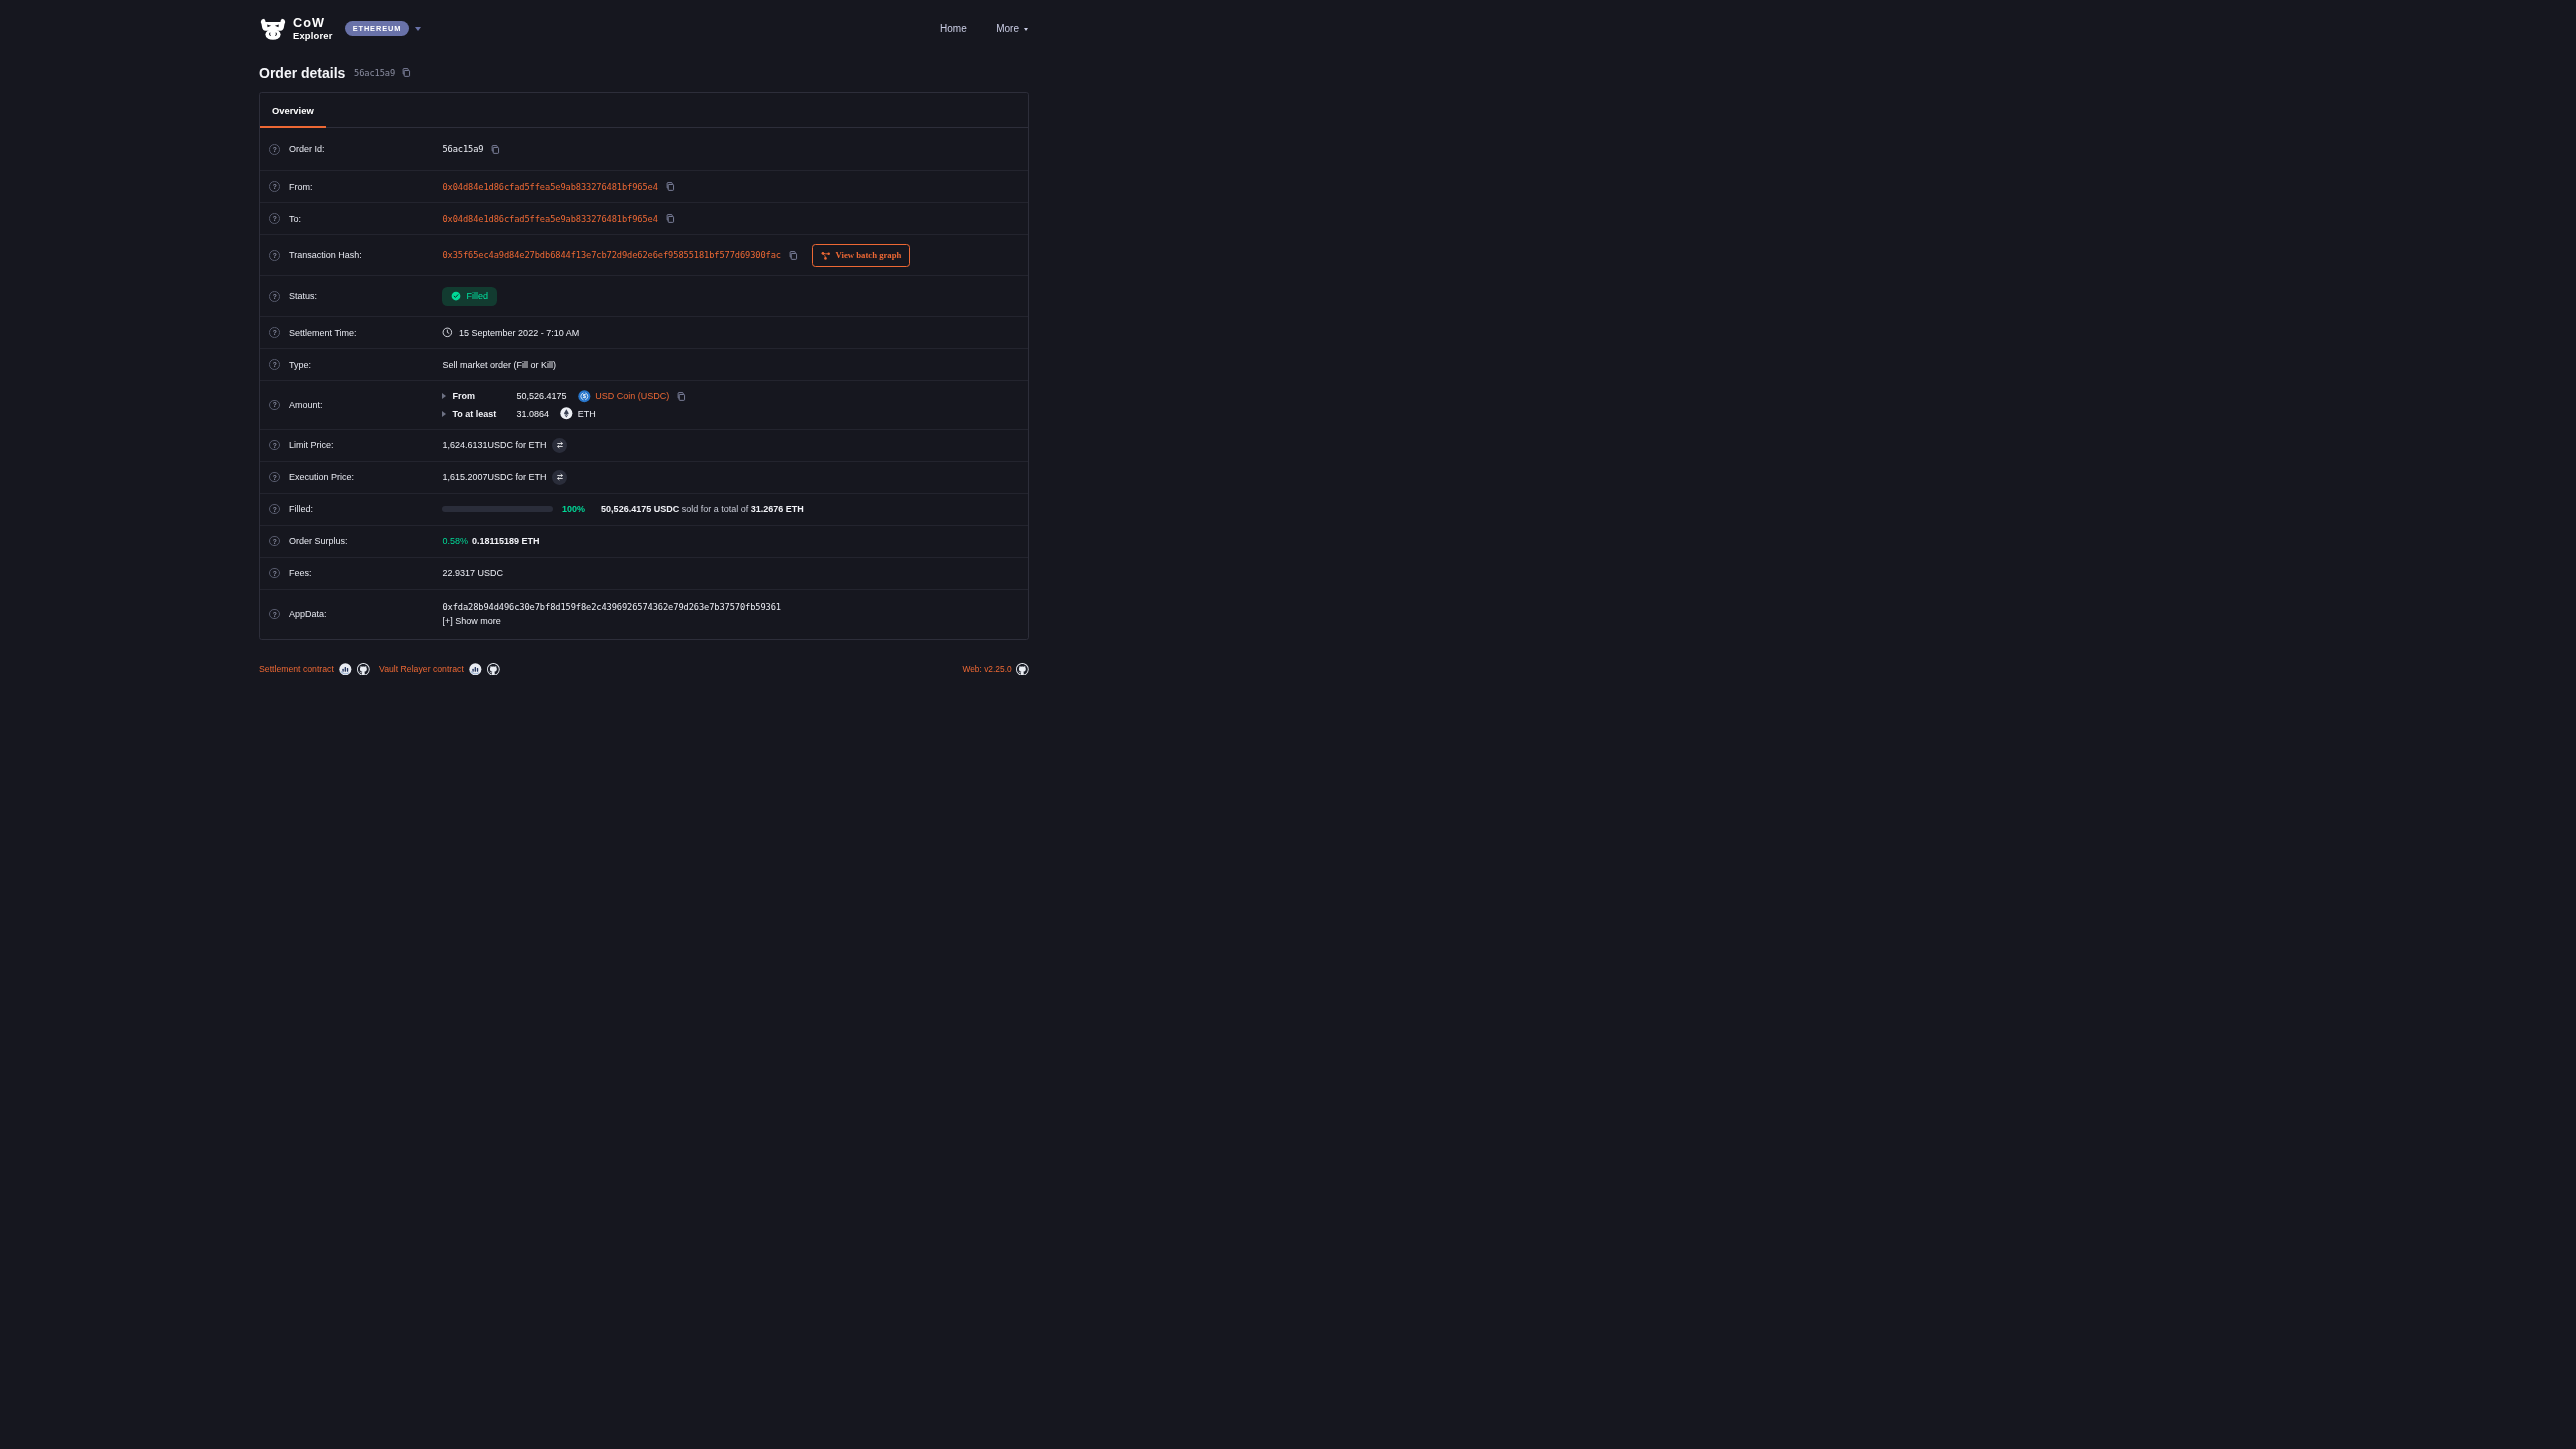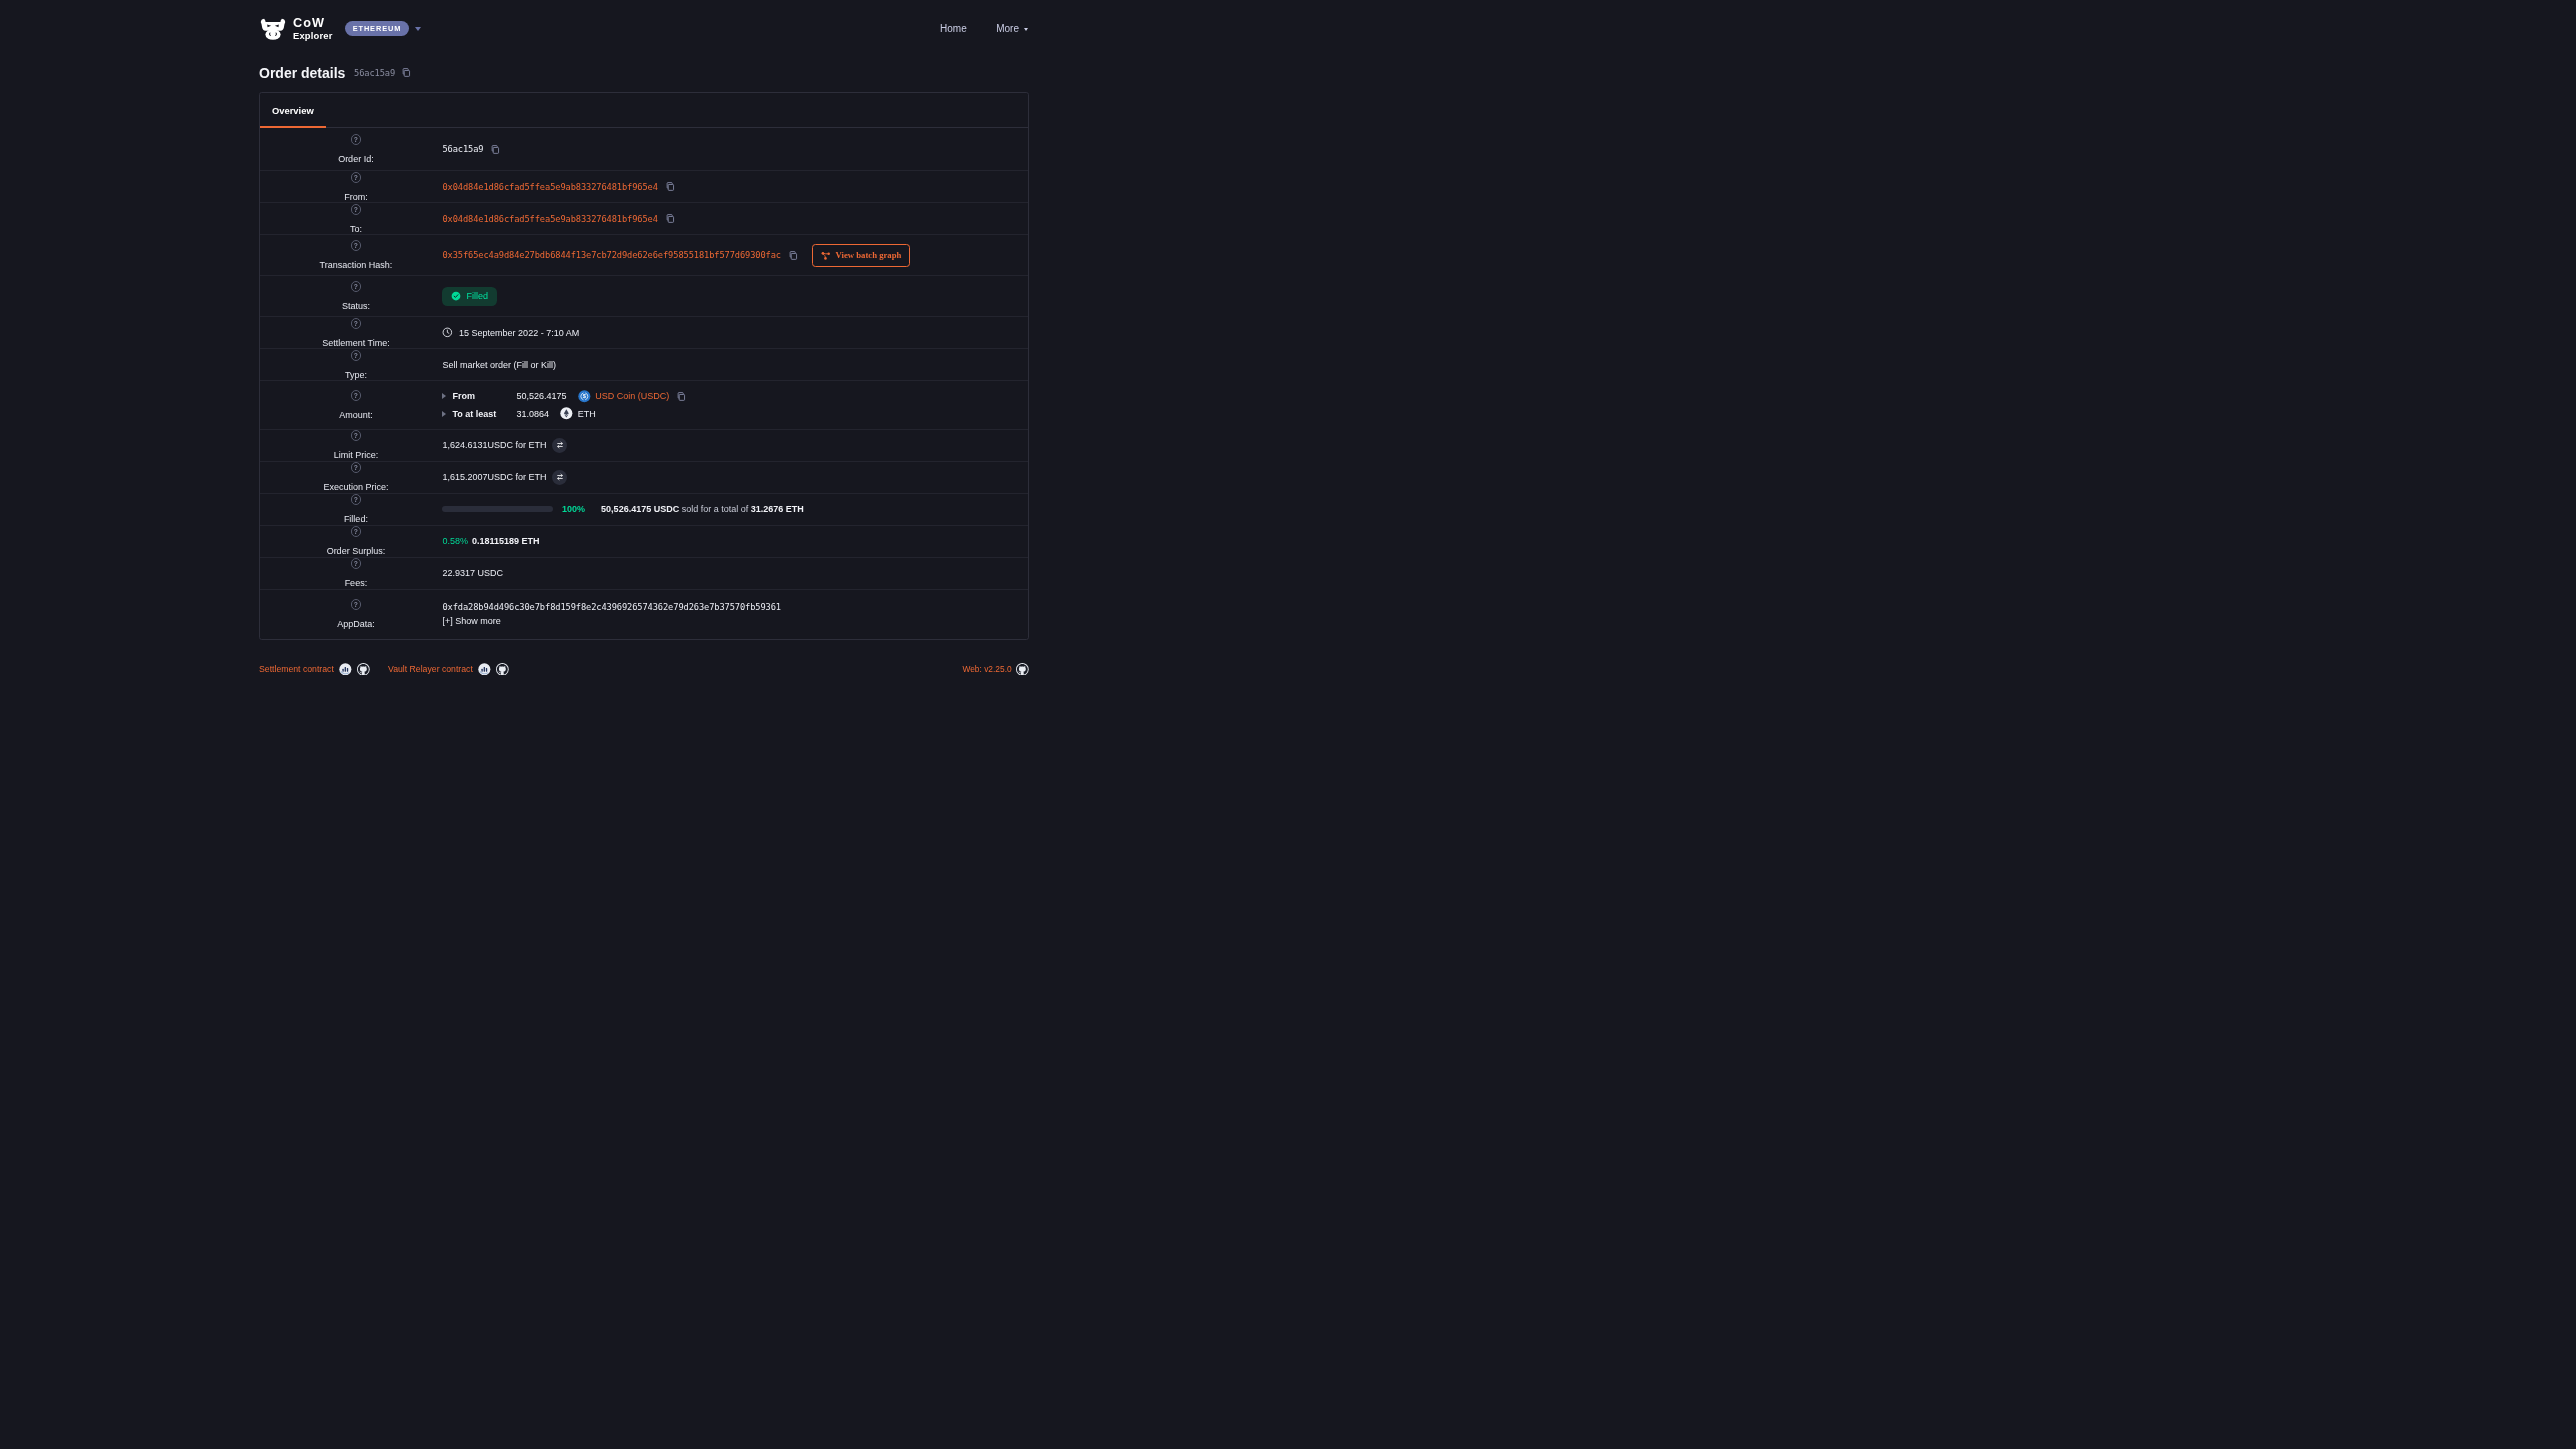--- a/index.html
+++ b/index.html
@@ -43,21 +43,21 @@
     display:inline-block; padding:12px 12px 10px; font-size:9.4px; font-weight:700;
     color:#FFFFFF; border-bottom:2px solid #ED6834; margin-bottom:-0.7px; cursor:pointer;
   }
 
   
   .row { display:flex; align-items:center; padding:0 9.4px; min-height:32px; border-top:0.7px solid #23242E; }
   .rows .row:first-child { border-top:none; min-height:42px; }
   .row-h61 { min-height:41px; }
   .row-h70 { min-height:47px; }
   .row-h74 { min-height:50px; }
-  .row-label { width:173px; flex-shrink:0; display:flex; align-items:center; gap:9px; color:#E6E8F0;flex-direction:column; }
+  .row-label { width:173px; flex-shrink:0; display:flex; align-items:center; gap:9px; color:#E6E8F0; }
   .row-value { flex:1; display:flex; align-items:center; min-width:0; }
 
   .q-icon {
     width:10.7px; height:10.7px; border:1px solid #565A6C; border-radius:50%;
     color:#8A8EA3; font-size:6.7px; font-weight:700;
     display:inline-flex; align-items:center; justify-content:center; flex-shrink:0;
     cursor:help;
   }
   .mono { font-family:"DejaVu Sans Mono","Liberation Mono",monospace; font-size:8.7px; letter-spacing:-0.1px; }
   .link { color:#ED6834; text-decoration:none; cursor:pointer; }
@@ -98,21 +98,21 @@
   .b { font-weight:700; color:#F2F3F8; }
   .dim { color:#C9CCD8; }
 
   .surplus-pct { color:#00D897; margin-right:4px; }
 
   .appdata-block { display:flex; flex-direction:column; gap:4.7px; padding:8.7px 0; }
   .show-more { color:#ECEEF5; cursor:pointer; font-size:9px; }
 
   
   .footer { display:flex; align-items:center; margin-top:23px; }
-  .f-group { display:flex; align-items:center; gap:5.4px; margin-right:18px; }
+  .f-group { display:flex; align-items:center; gap:5.4px; margin-right:9px; }
   .f-link { color:#ED6834; font-size:8.7px; text-decoration:none; cursor:pointer; }
   .f-icon { cursor:pointer; display:inline-flex; }
   .version { margin-left:auto; display:flex; align-items:center; gap:4.7px; }
   .version .f-link { font-size:8.4px; }
 
   svg { display:block; }
 </style>
 </head>
 <body>
 

